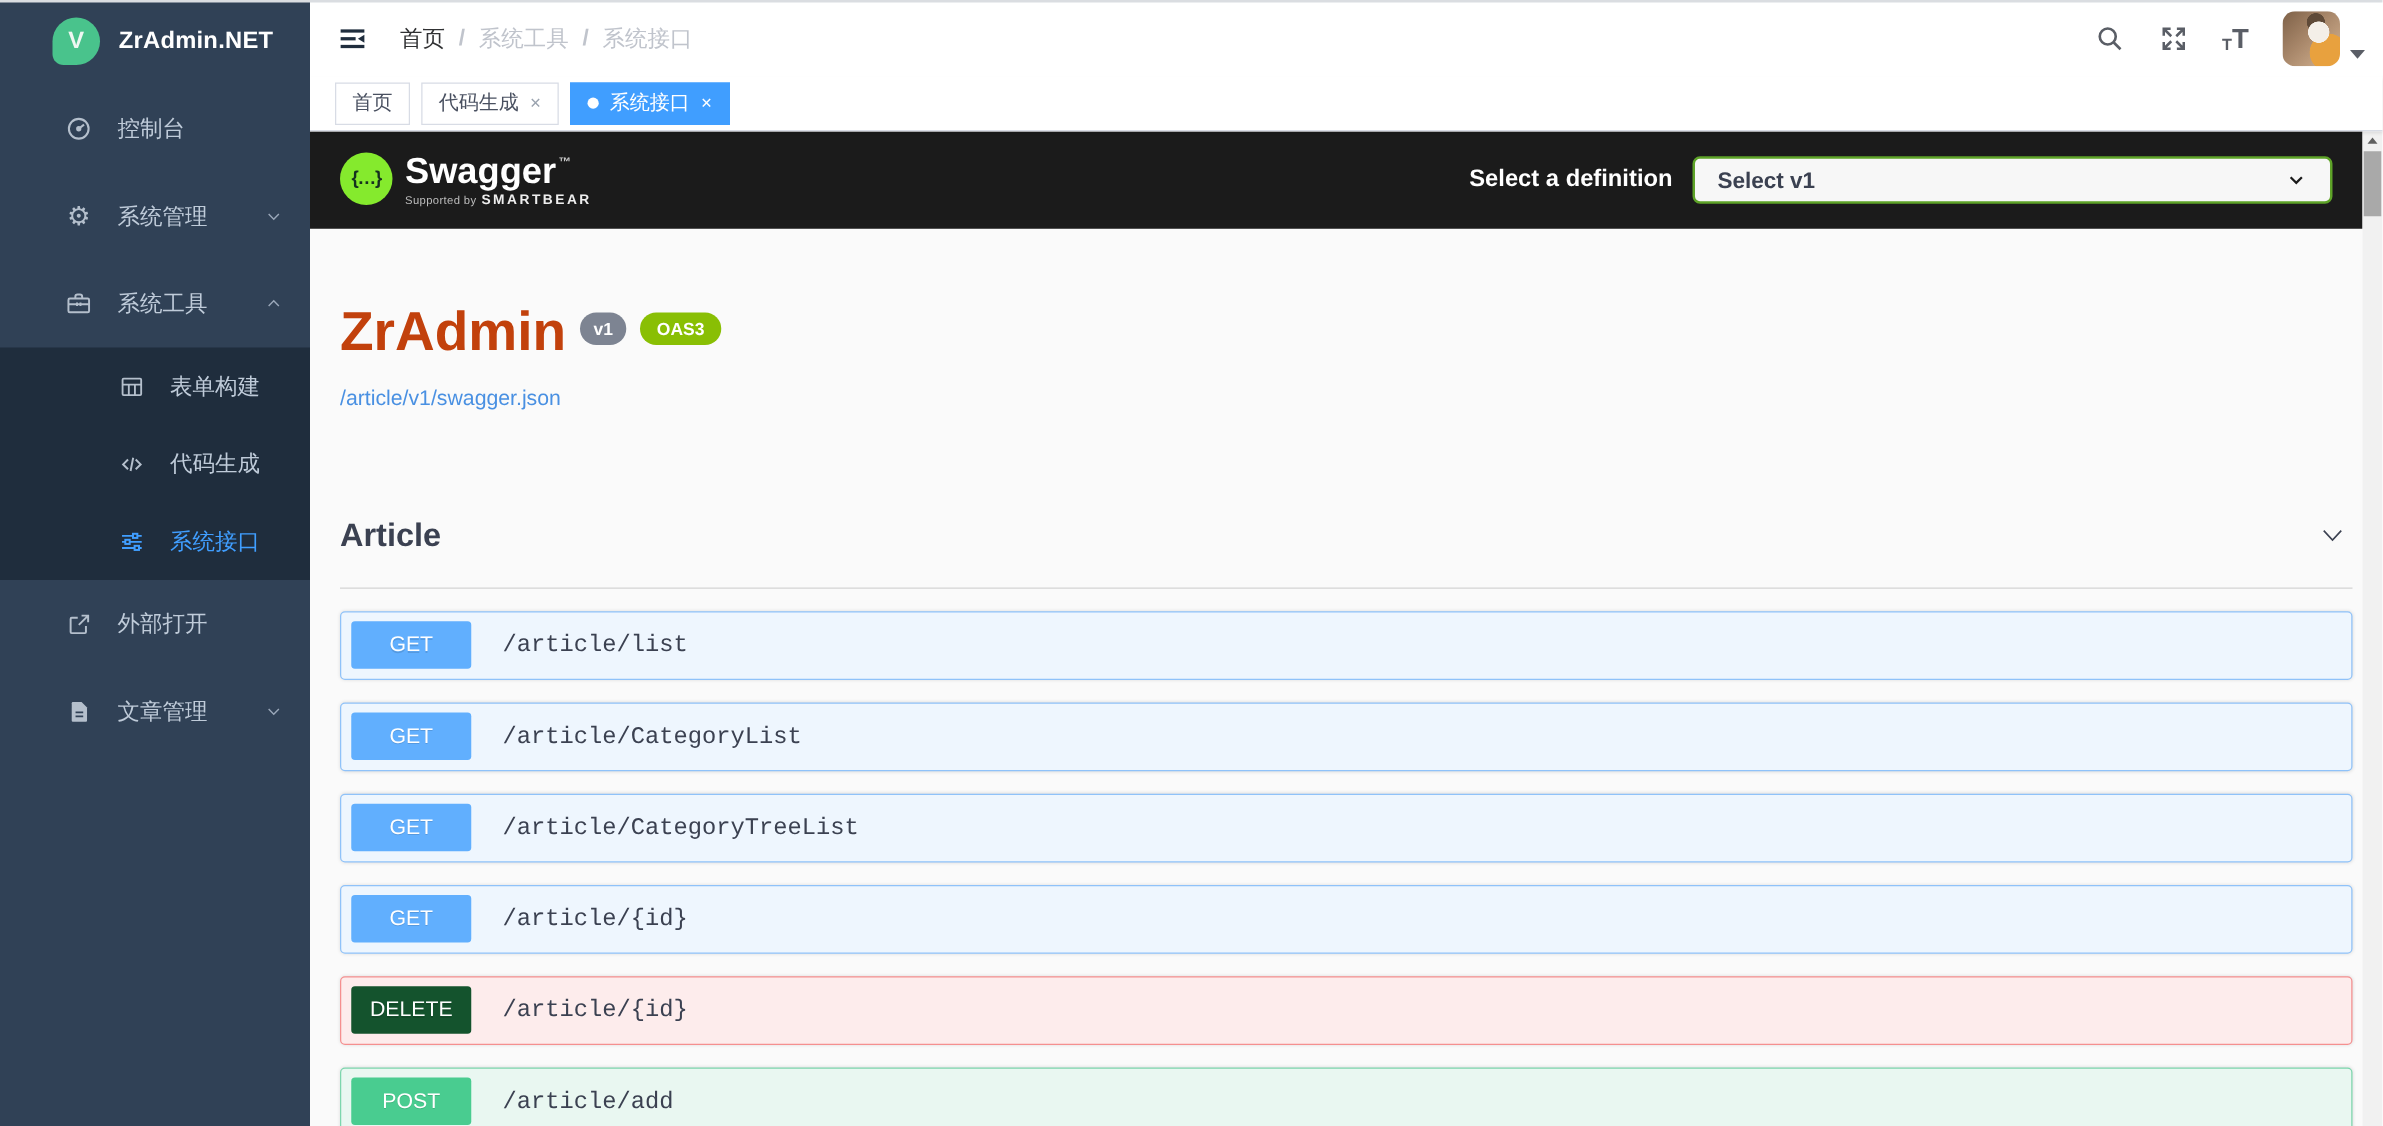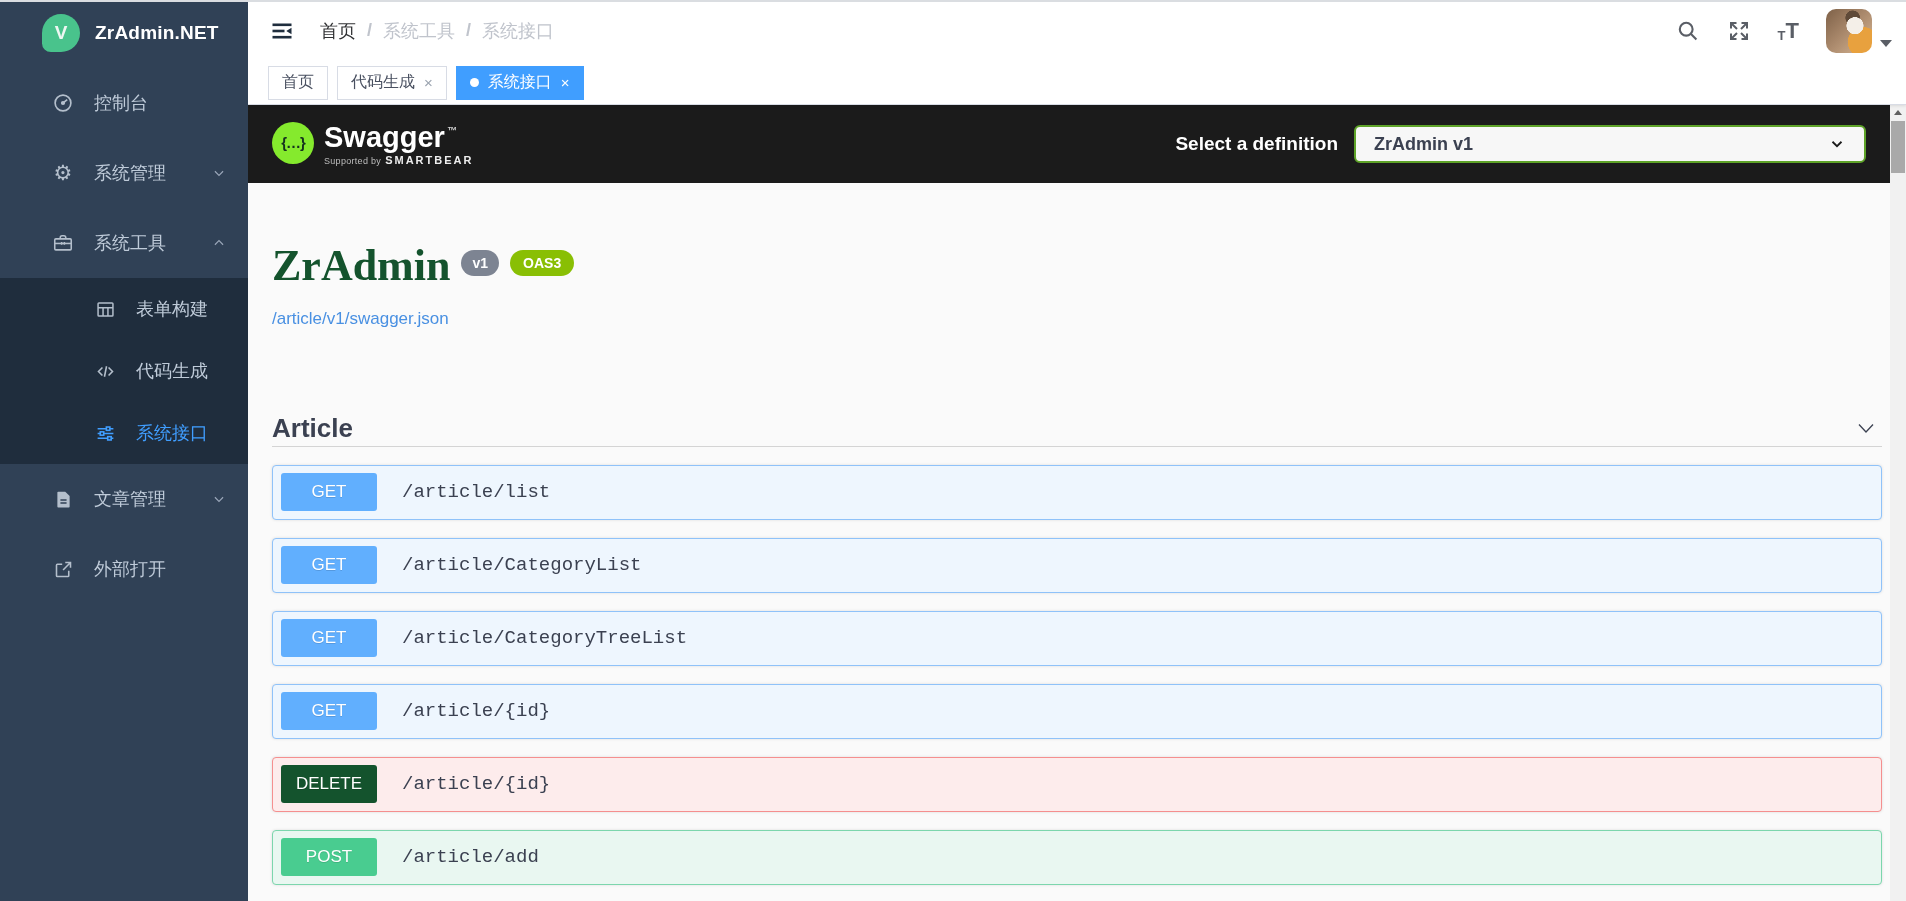--- a/index.html
+++ b/index.html
@@ -74,28 +74,28 @@
   .sw-right { margin-left:auto; display:flex; align-items:center; gap:16px; }
   .sw-select-label { color:#fff; font-weight:bold; font-size:19px; }
   .sw-select { width:512px; height:38px; background:#f7f7f7; border:2px solid #5ea328; border-radius:6px;
     display:flex; align-items:center; padding:0 18px; cursor:pointer; }
   .sw-select-value { font-weight:bold; font-size:18px; color:#3b4151; }
   .sw-select .sel-chev { margin-left:auto; color:#1b1b1b; display:flex; }
 
   .swagger-body { padding:0 24px 0 24px; }
   .info { padding-top:58px; }
   .info-title-row { display:flex; align-items:flex-start; gap:11px; }
-  .info-title { font-size:44px; font-weight:bold; color:#14532d; line-height:1.15;font-family:Liberation Serif, serif; }
+  .info-title { font-size:44px; font-weight:bold; color:#c2410c; line-height:1.15; }
   .badge { color:#fff; font-weight:bold; font-size:14px; border-radius:57px; padding:5px 11px; margin-top:9px; }
   .badge.version { background:#7d8492; }
   .badge.oas { background:#89bf04; padding:5px 13px; }
   .spec-link { display:inline-block; margin-top:17px; font-size:17px; color:#4990e2; text-decoration:none; cursor:pointer; }
 
   .section-header { margin-top:84px; display:flex; align-items:center; justify-content:space-between;
-    padding-bottom:2px; border-bottom:1px solid #d4d4d4; cursor:pointer; }
+    padding-bottom:26px; border-bottom:1px solid #d4d4d4; cursor:pointer; }
   .section-title { font-size:26px; font-weight:bold; color:#3b4151; }
   .section-chev { color:#3b4151; display:flex; padding-right:4px; }
 
   .opblock { height:55px; margin-top:18px; border-radius:4px; border:1px solid;
     display:flex; align-items:center; padding-left:8px; box-shadow:0 0 3px rgba(0,0,0,.12); cursor:pointer; }
   .opblock:first-of-type { margin-top:10px; }
   .opblock.get    { background:#eef6fe; border-color:#8fc2f9; }
   .opblock.delete { background:#fdecec; border-color:#f58f8f; }
   .opblock.post   { background:#e9f7f1; border-color:#7cd6ad; }
   .method-badge { min-width:96px; height:38px; border-radius:3px; color:#fff; font-weight:normal; font-size:17px;
@@ -191,41 +191,41 @@
             <rect x="6" y="10.1" width="4" height="3.8" fill="#1f2d3d" stroke="currentColor"></rect>
             <rect x="14.5" y="15.6" width="4" height="3.8" fill="#1f2d3d" stroke="currentColor"></rect>
           </svg>
         </span>
         <span>系统接口</span>
       </div>
     </div>
 
     <div class="menu-item">
       <span class="mi-icon">
+        <svg class="ic" width="21" height="21" viewBox="0 0 24 24" fill="none" stroke="currentColor" stroke-width="1.8">
+          <path d="M18 13.5V19a1 1 0 01-1 1H5a1 1 0 01-1-1V7a1 1 0 011-1h5.5"></path>
+            <path d="M14 4h6v6M20 4l-8.5 8.5"></path>
+        </svg>
+      </span>
+      <span>外部打开</span>
+    </div>
+
+    <div class="menu-item">
+      <span class="mi-icon">
         <svg class="ic" width="21" height="21" viewBox="0 0 24 24">
           <path d="M6 3h8l5 5v12a1 1 0 01-1 1H6a1 1 0 01-1-1V4a1 1 0 011-1z" fill="currentColor"></path>
           <path d="M8.5 12.5h7M8.5 16h7" stroke="#304156" stroke-width="1.6"></path>
         </svg>
       </span>
       <span>文章管理</span>
       <span class="chev">
         <svg class="ic" width="14" height="14" viewBox="0 0 24 24" fill="none" stroke="currentColor" stroke-width="2">
             <path d="M5 9l7 7 7-7"></path>
           </svg>
       </span>
-    </div>
-
-    <div class="menu-item">
-      <span class="mi-icon">
-        <svg class="ic" width="21" height="21" viewBox="0 0 24 24" fill="none" stroke="currentColor" stroke-width="1.8">
-          <path d="M18 13.5V19a1 1 0 01-1 1H5a1 1 0 01-1-1V7a1 1 0 011-1h5.5"></path>
-            <path d="M14 4h6v6M20 4l-8.5 8.5"></path>
-        </svg>
-      </span>
-      <span>外部打开</span>
     </div>
 
   </nav>
 </aside>
 
 <div class="main">
 
   <header class="navbar">
     <span class="hamburger">
       <svg class="ic" width="24" height="24" viewBox="0 0 24 24" fill="currentColor">
@@ -294,21 +294,21 @@
             <span class="sw-tm">™</span>
           </span>
           <span class="sw-supported">
             <span>Supported by</span><b>SMARTBEAR</b>
           </span>
         </span>
       </div>
       <div class="sw-right">
         <span class="sw-select-label">Select a definition</span>
         <span class="sw-select">
-          <span class="sw-select-value">ZrAdmin v1</span>
+          <span class="sw-select-value">Select v1</span>
           <span class="sel-chev">
             <svg class="ic" width="18" height="18" viewBox="0 0 24 24" fill="none" stroke="currentColor" stroke-width="2.4">
                 <path d="M6 9l6 6 6-6"></path>
               </svg>
           </span>
         </span>
       </div>
     </div>
 
     <div class="swagger-body">

